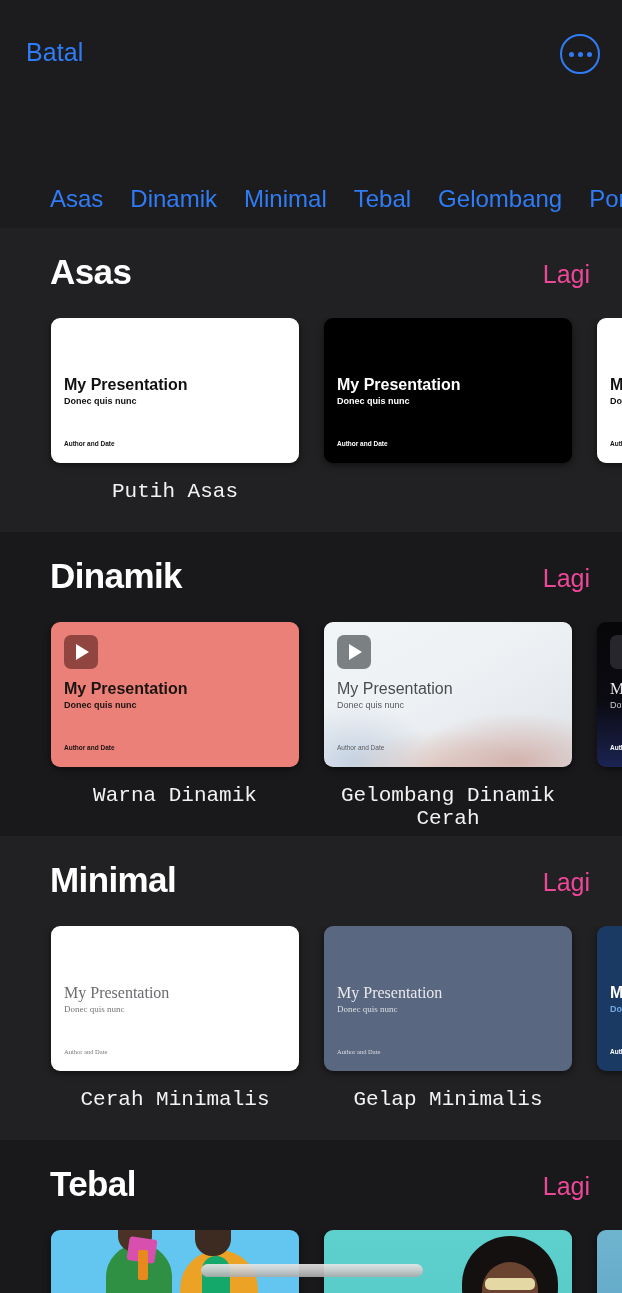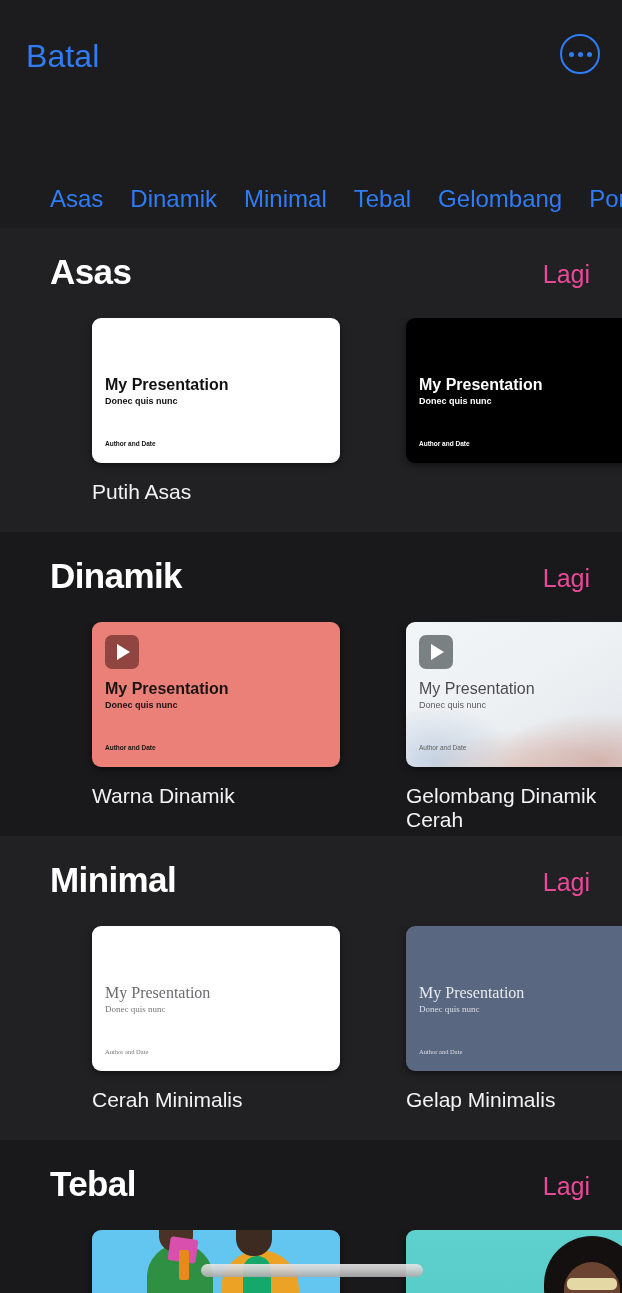--- a/index.html
+++ b/index.html
@@ -17,21 +17,21 @@
   }
 
   
   .topbar{
     height:96px;
     position:relative;
     background:#1c1c1e;
   }
   .cancel-btn{
     position:absolute; left:26px; top:38px;
-    font-size:32px; color:#2f7cf6;
+    font-size:25px; color:#2f7cf6;
     letter-spacing:0.1px;
     background:none; border:none; cursor:pointer;
     font-family:"Liberation Sans", sans-serif;
     text-align:right;
   }
   .more-btn{
     position:absolute; right:22px; top:34px;
     width:40px; height:40px; border-radius:50%;
     border:2px solid #2f7cf6;
     display:flex; align-items:center; justify-content:center;
@@ -98,34 +98,36 @@
   }
 
   .row{
     position:relative;
     height:212px;
     padding-left:51px;
     display:flex;
     gap:25px;
     overflow:hidden;
   }
-  .cardwrap{ flex:0 0 auto; width:248px;margin-left:41px; }
+  .cardwrap{ flex:0 0 auto; width:248px; }
 
   .card{
     position:relative;
     width:248px; height:145px;
     border-radius:9px;
     overflow:hidden;
     box-shadow:0 2px 7px rgba(0,0,0,.55);
     cursor:pointer;
   }
   .card-label{
     margin-top:17px;
+    text-align:center;
     font-size:21px;
     color:#f2f2f2;
+    font-family:Liberation Mono, monospace;
   }
 
   
   .sl-title{
     position:absolute; left:13px; top:59px;
     font-size:16px; font-weight:bold;
     line-height:1;
   }
   .sl-sub{
     position:absolute; left:13px; top:79px;

